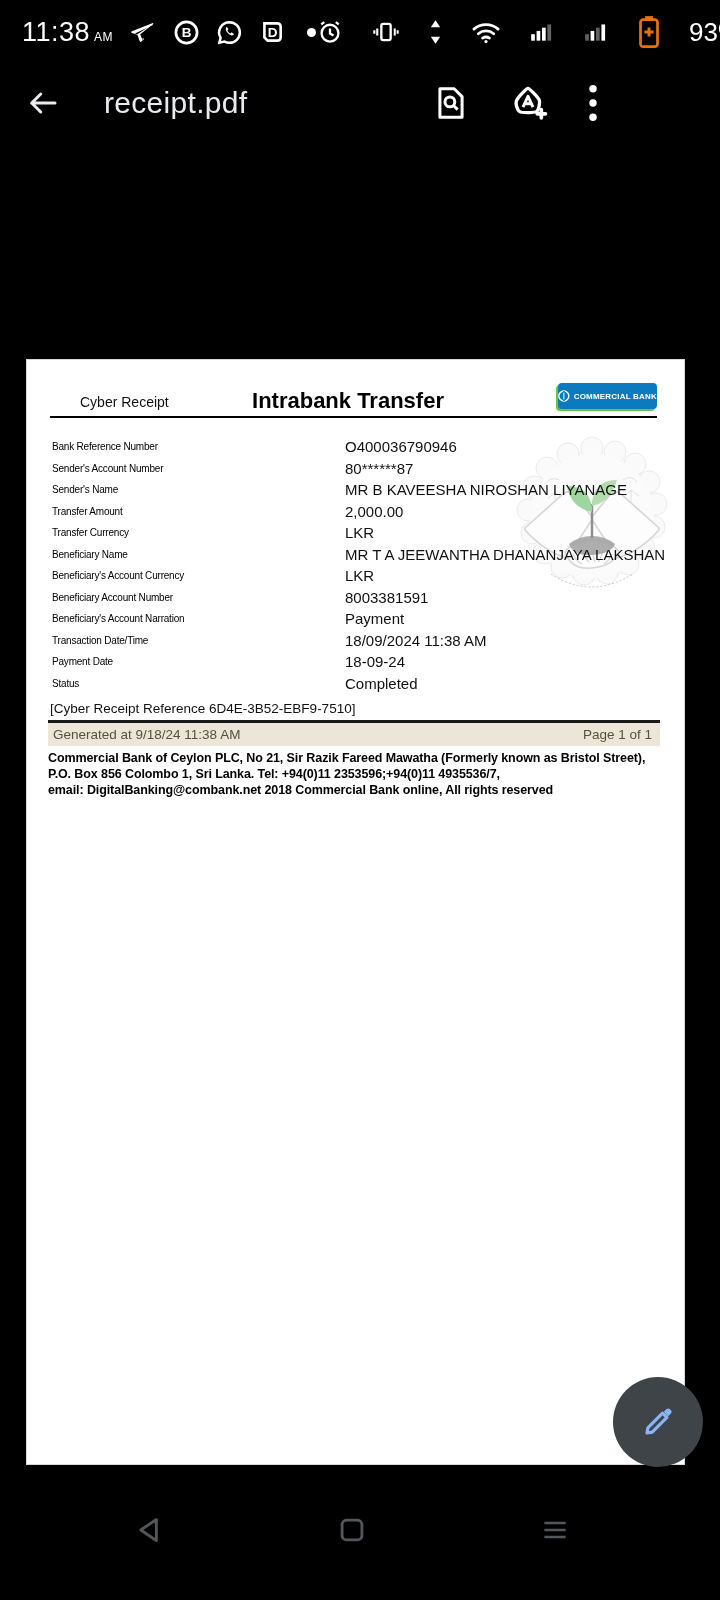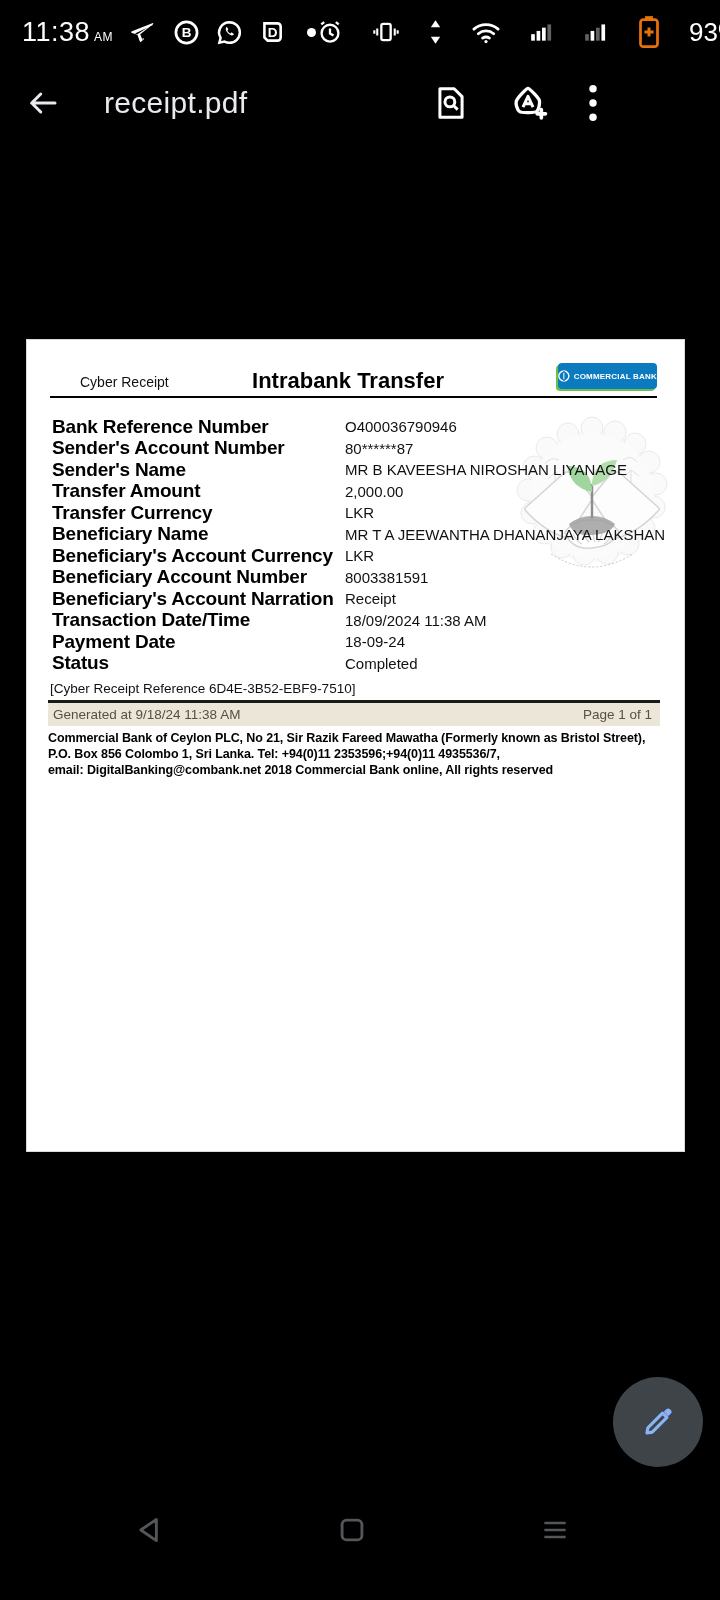--- a/index.html
+++ b/index.html
@@ -18,36 +18,36 @@
   .icon{display:inline-flex;align-items:center;justify-content:center;}
 
   
   .app-bar{position:absolute;top:64px;left:0;width:628px;height:78px;display:flex;align-items:center;
            color:#e8eaed;}
   .back-btn{width:70px;height:60px;display:flex;align-items:center;justify-content:center;margin-left:8px;}
   .app-title{font-size:30px;letter-spacing:.3px;margin-left:26px;flex:1;}
   .app-actions{display:flex;align-items:center;gap:38px;margin-right:28px;}
 
   
-  .pdf-page{position:absolute;left:27px;top:340px;width:657px;height:811px;background:#fff;
+  .pdf-page{position:absolute;left:27px;top:360px;width:657px;height:1104px;background:#fff;
             box-shadow:0 0 0 1px #d9d9d9, 0 2px 6px rgba(0,0,0,.6);}
   .watermark{position:absolute;left:484px;top:72px;width:162px;height:172px;z-index:1;}
   .page-inner{position:relative;z-index:2;}
 
   .rc-header{position:relative;height:56px;}
   .rc-doc-type{position:absolute;left:53px;bottom:6px;font-size:14px;color:#111;}
   .rc-title{position:absolute;left:0;right:40px;bottom:2px;text-align:center;font-size:22px;font-weight:700;color:#000;padding-left:25px;}
   .rc-logo{position:absolute;right:27px;top:23px;width:99px;height:26px;background:#0c7abf;border-radius:4px;
            box-shadow:-2px 2px 0 0 #6cbf4a;display:flex;align-items:center;justify-content:center;gap:4px;}
   .rc-logo-text{color:#fff;font-size:8px;font-weight:700;letter-spacing:.2px;white-space:nowrap;}
   .rc-rule{position:absolute;left:23px;top:56px;width:607px;height:2px;background:#000;}
 
   .rc-fields{position:absolute;left:25px;top:76px;width:610px;display:grid;
              grid-template-columns:293px 1fr;grid-auto-rows:21.5px;align-items:center;}
-  .rc-label{font-size:19px;font-weight:700;color:#000;letter-spacing:-.2px;}
+  .rc-label{font-size:10px;font-weight:400;color:#000;letter-spacing:-.2px;}
   .rc-value{font-size:15px;color:#111;white-space:nowrap;}
 
   .rc-ref{position:absolute;left:23px;top:341px;font-size:13.5px;color:#111;}
   .rc-thick-rule{position:absolute;left:21px;top:360px;width:612px;height:3px;background:#1a1a1a;}
   .rc-genbar{position:absolute;left:21px;top:363px;width:612px;height:23px;background:#ece6d8;
              display:flex;align-items:center;justify-content:space-between;box-sizing:border-box;padding:0 8px 0 5px;
              font-size:13.5px;color:#57503f;}
   .rc-footer{position:absolute;left:21px;top:390px;width:620px;font-size:12.5px;font-weight:700;
              color:#000;line-height:16px;letter-spacing:-.1px;}
 
@@ -256,21 +256,21 @@
           <span class="rc-value">2,000.00</span>
         <span class="rc-label">Transfer Currency</span>
           <span class="rc-value">LKR</span>
         <span class="rc-label">Beneficiary Name</span>
           <span class="rc-value">MR T A JEEWANTHA DHANANJAYA LAKSHAN</span>
         <span class="rc-label">Beneficiary's Account Currency</span>
           <span class="rc-value">LKR</span>
         <span class="rc-label">Beneficiary Account Number</span>
           <span class="rc-value">8003381591</span>
         <span class="rc-label">Beneficiary's Account Narration</span>
-          <span class="rc-value">Receipt</span>
+          <span class="rc-value">Payment</span>
         <span class="rc-label">Transaction Date/Time</span>
           <span class="rc-value">18/09/2024 11:38 AM</span>
         <span class="rc-label">Payment Date</span>
           <span class="rc-value">18-09-24</span>
         <span class="rc-label">Status</span>
           <span class="rc-value">Completed</span>
       </div>
 
       <div class="rc-ref">[Cyber Receipt Reference 6D4E-3B52-EBF9-7510]</div>
       <div class="rc-thick-rule"></div>

